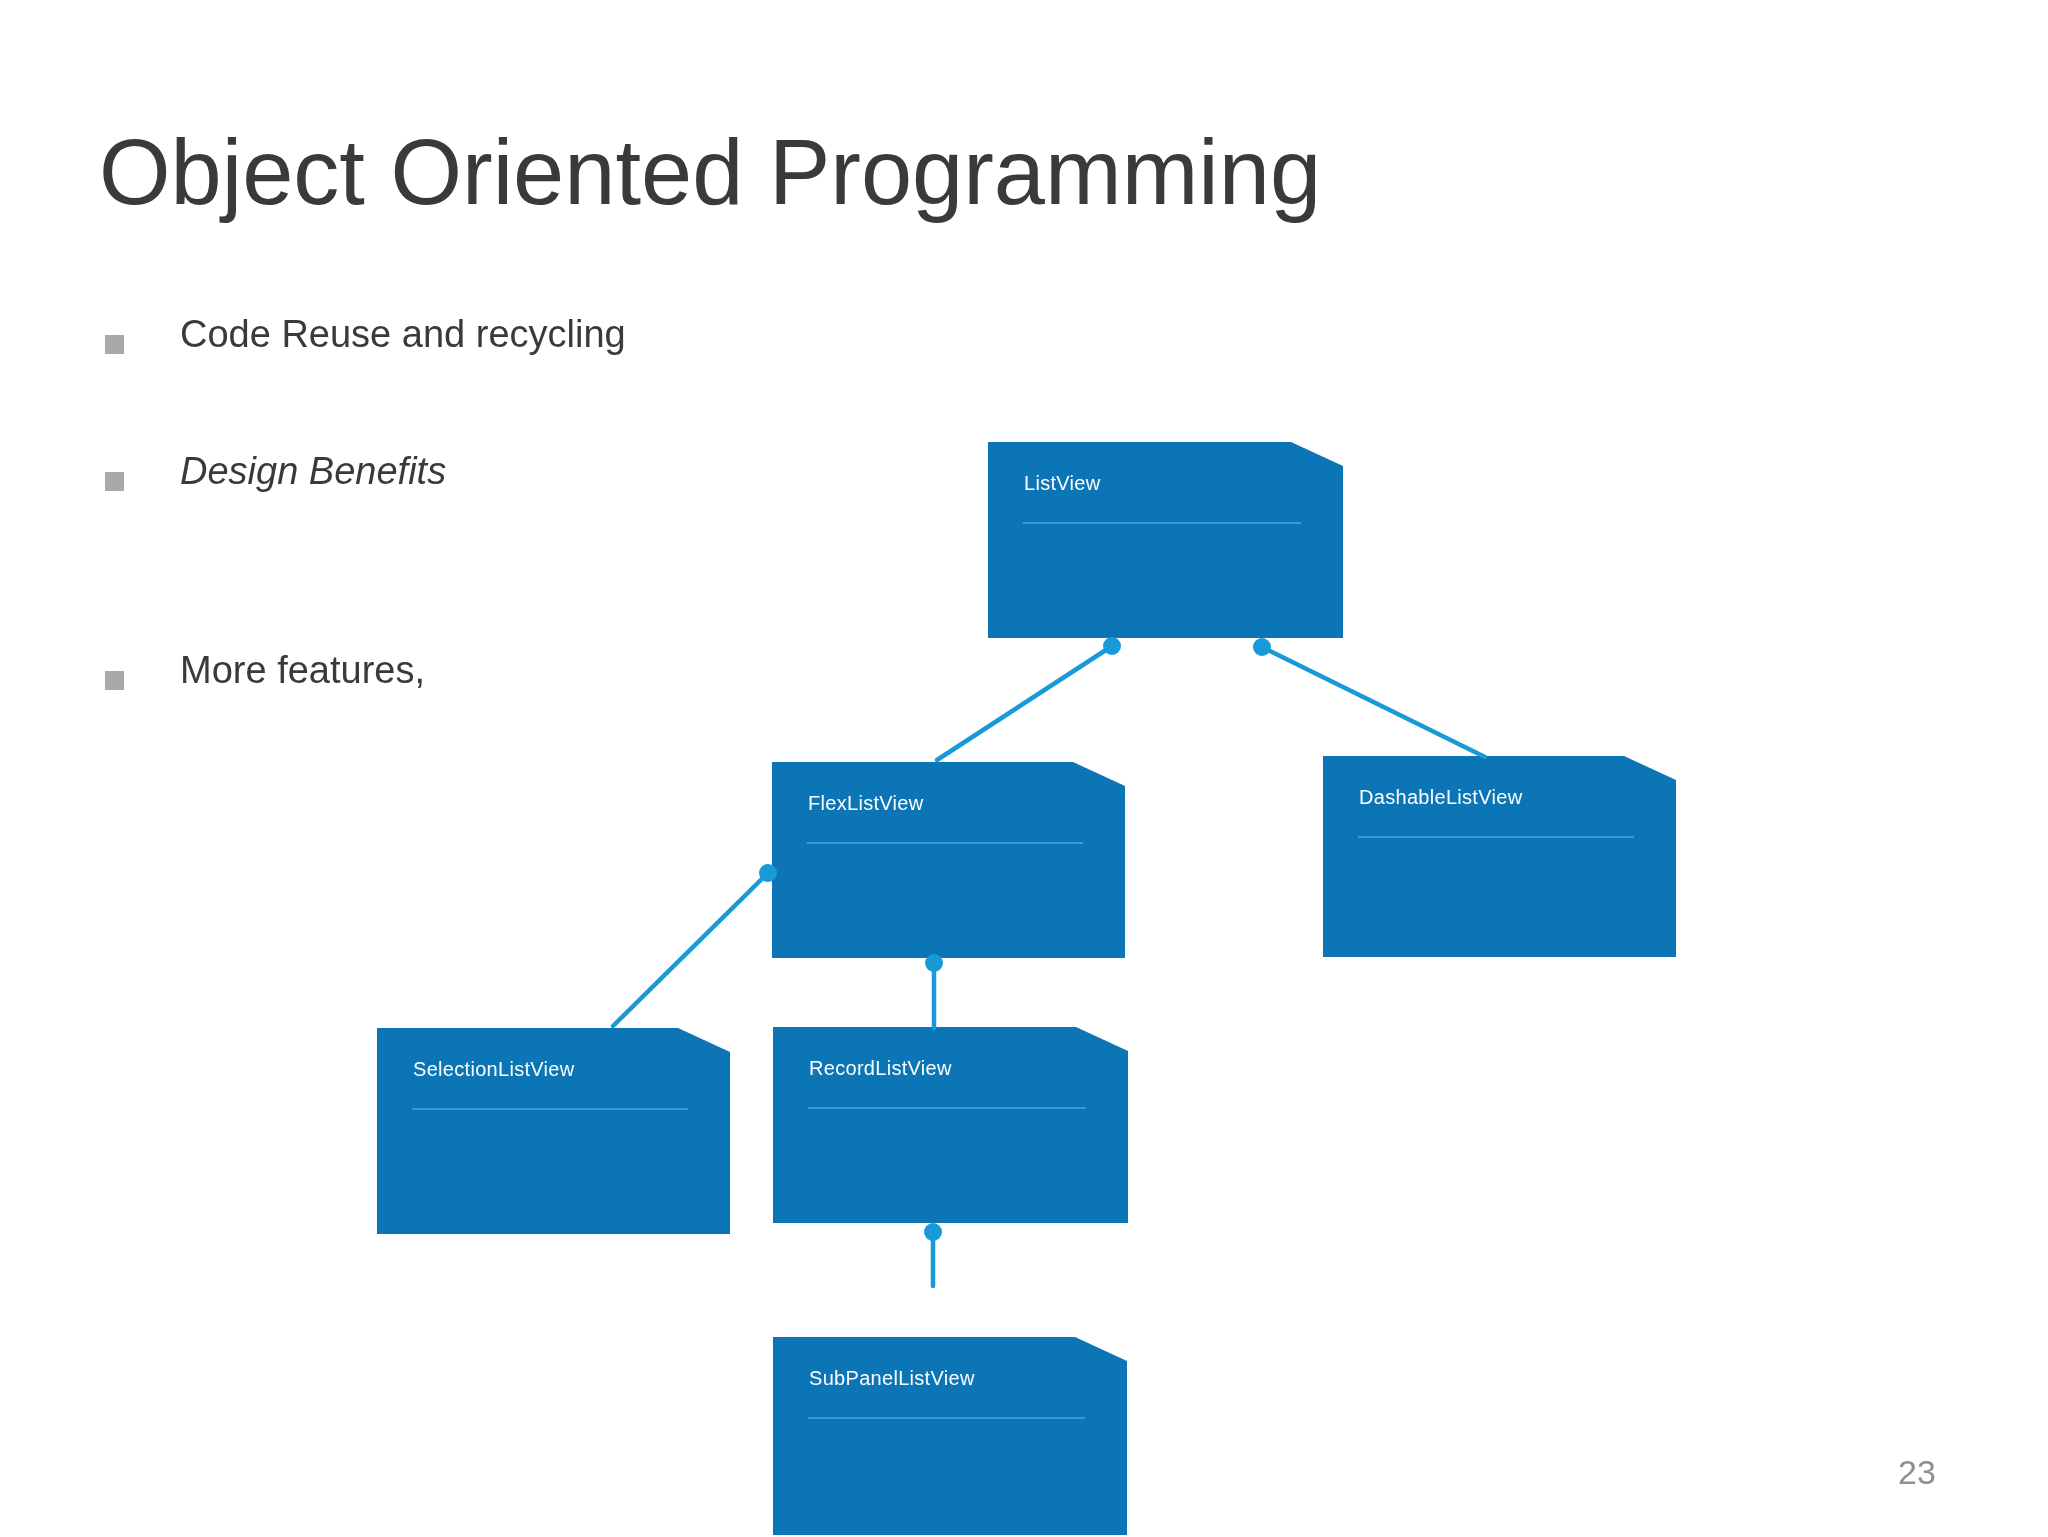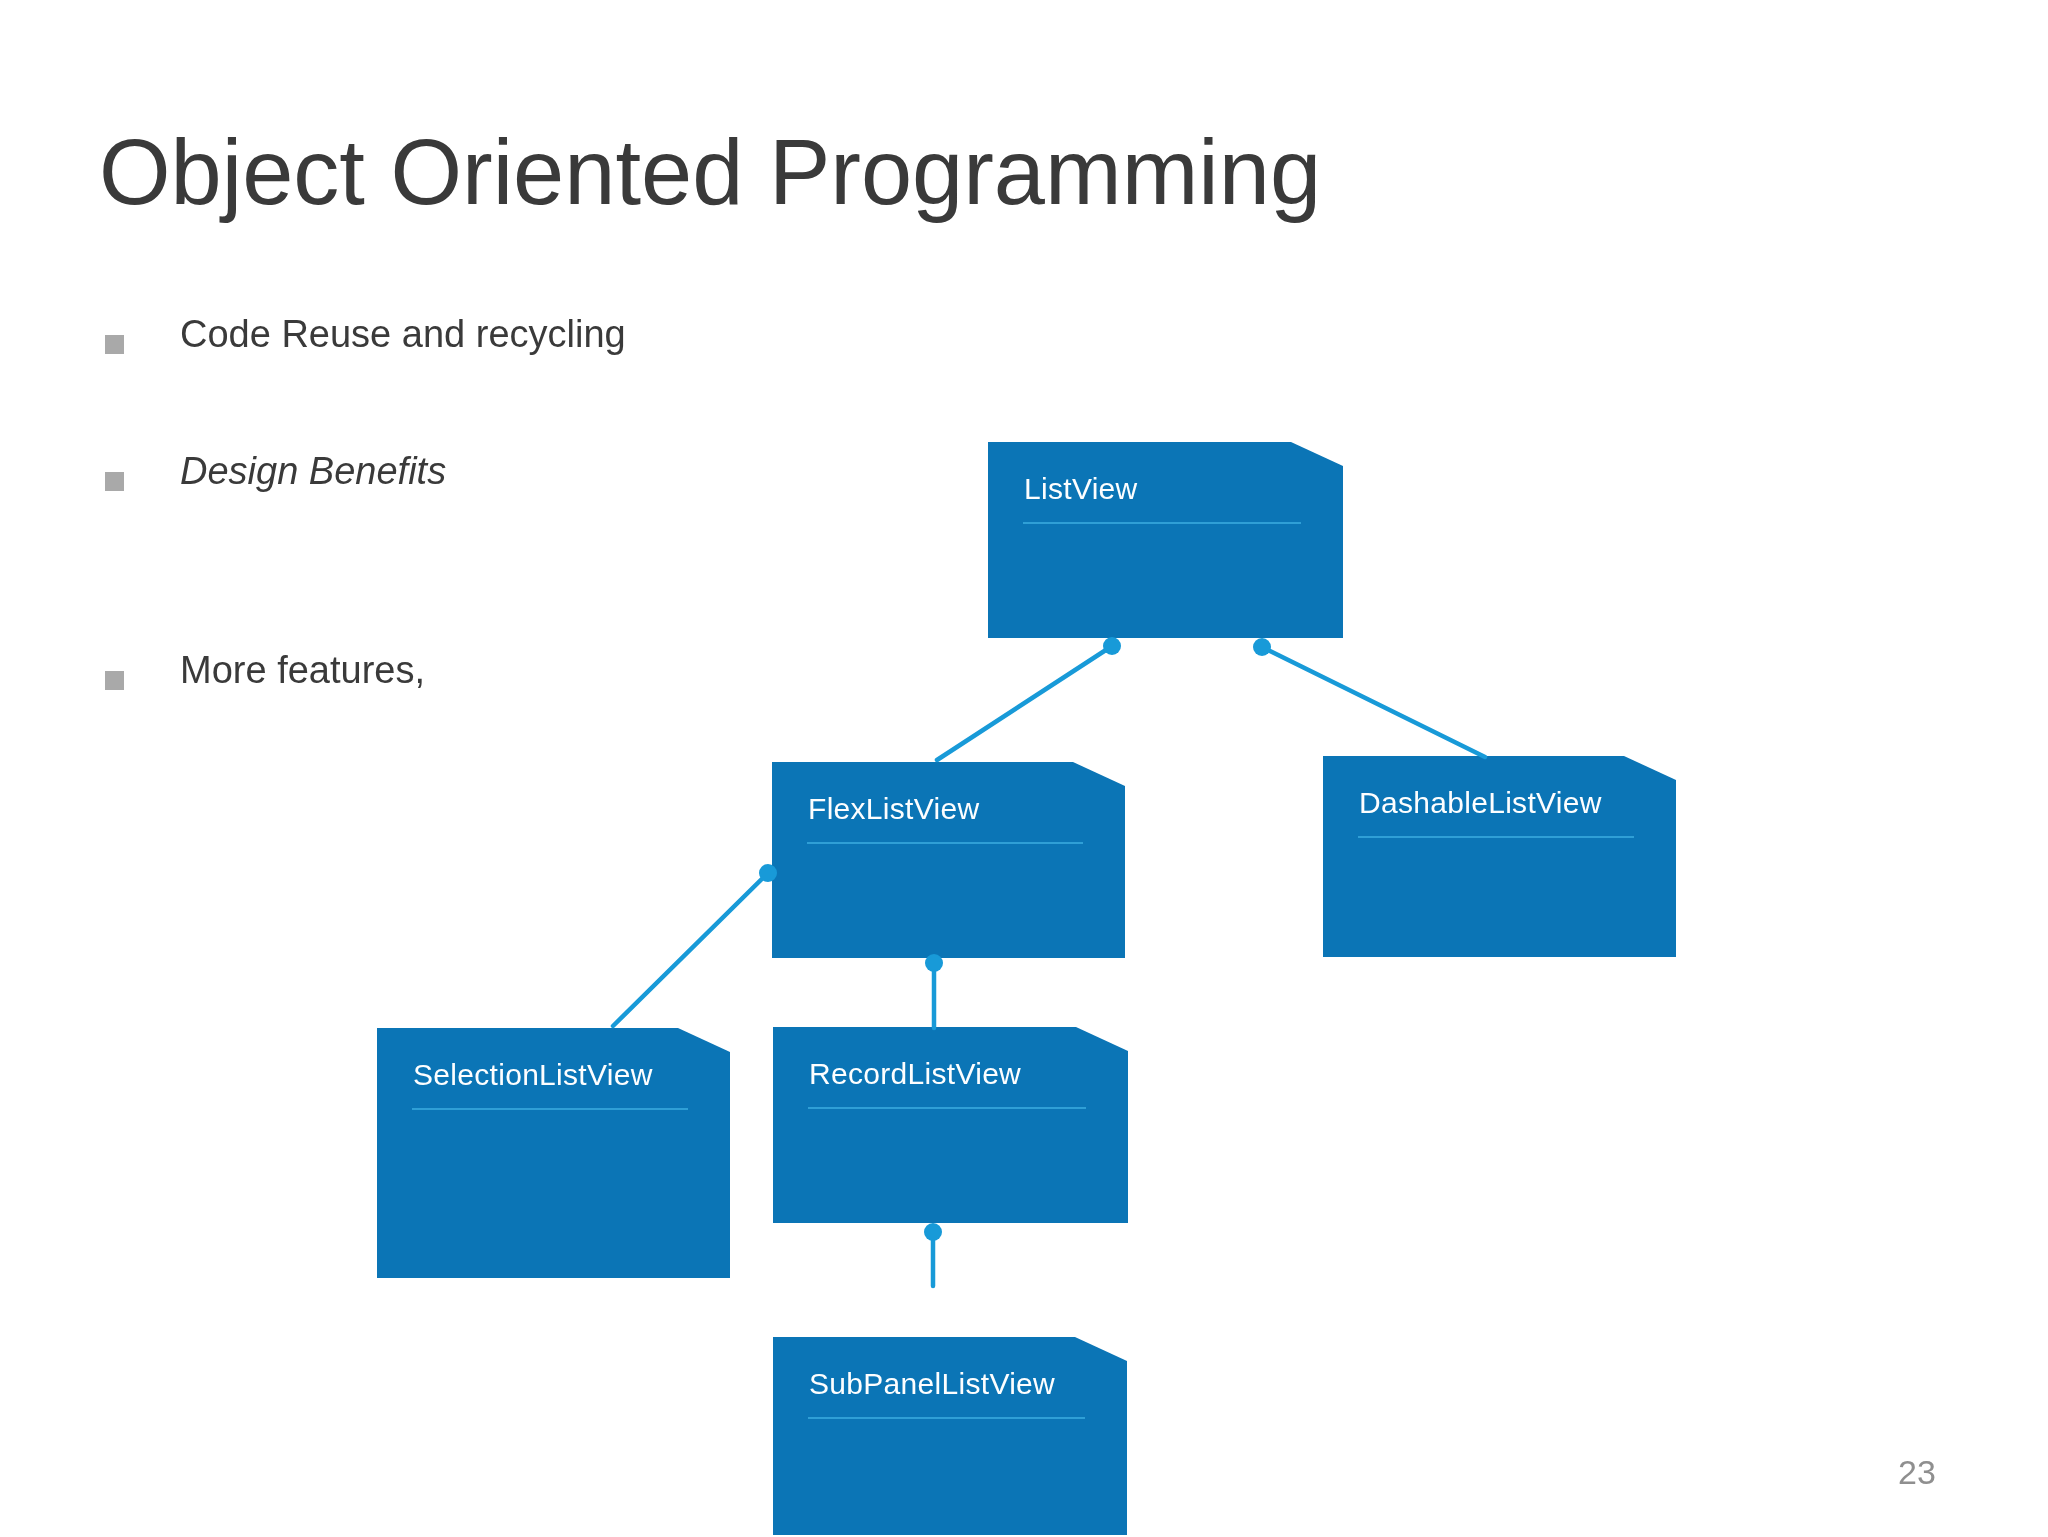--- a/index.html
+++ b/index.html
@@ -57,38 +57,38 @@
     position: absolute;
     width: 354px;
     height: 196px;
     background: var(--node-fill, #0b75b6);
     clip-path: polygon(0 0, calc(100% - 52px) 0, 100% 24px, 100% 100%, 0 100%);
   }
   .node-label {
     position: absolute;
     left: 36px;
     top: 30px;
-    font-size: 30px;
+    font-size: 20px;
     line-height: 1.1;
     color: #fdfeff;
     letter-spacing: 0.3px;
     white-space: nowrap;
   }
   .node-sep {
     position: absolute;
     left: 35px;
     right: 42px;
     top: 80px;
     height: 2px;
     background: var(--separator, #2f9fd6);
   }
   .node-listview         { left:  988px; top:  442px; width: 355px; }
   .node-flexlistview     { left:  772px; top:  762px; width: 353px; }
   .node-dashablelistview { left: 1323px; top:  756px; width: 353px; height: 201px; }
-  .node-selectionlistview{ left:  377px; top: 1028px; width: 353px; height: 250px; }
+  .node-selectionlistview{ left:  377px; top: 1028px; width: 353px; height: 206px; }
   .node-recordlistview   { left:  773px; top: 1027px; width: 355px; }
   .node-subpanellistview { left:  773px; top: 1337px; width: 354px; height: 198px; }
 
   svg.connectors {
     position: absolute;
     left: 0; top: 0;
     width: 2048px;
     height: 1537px;
     pointer-events: none;
   }

